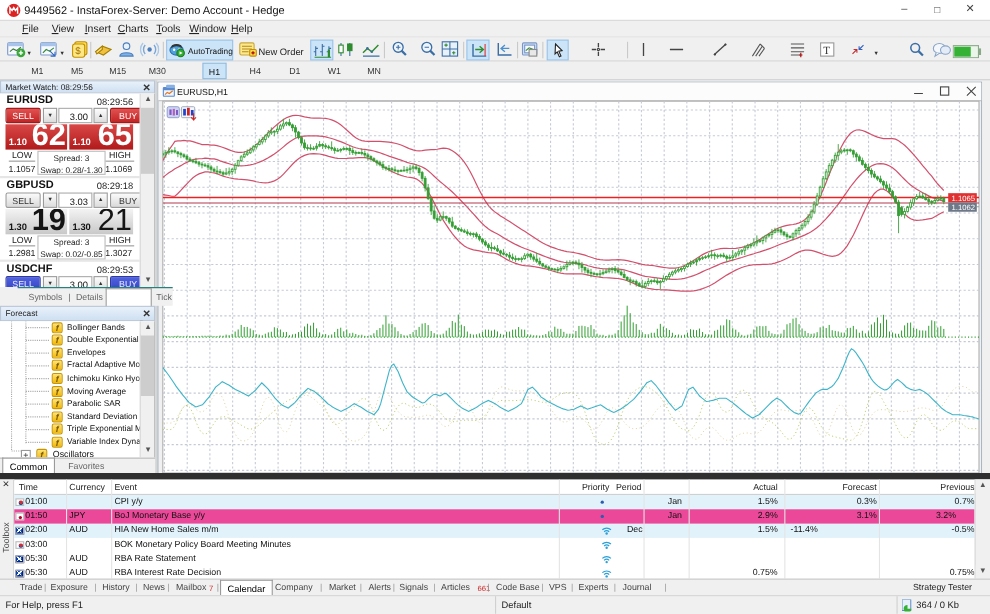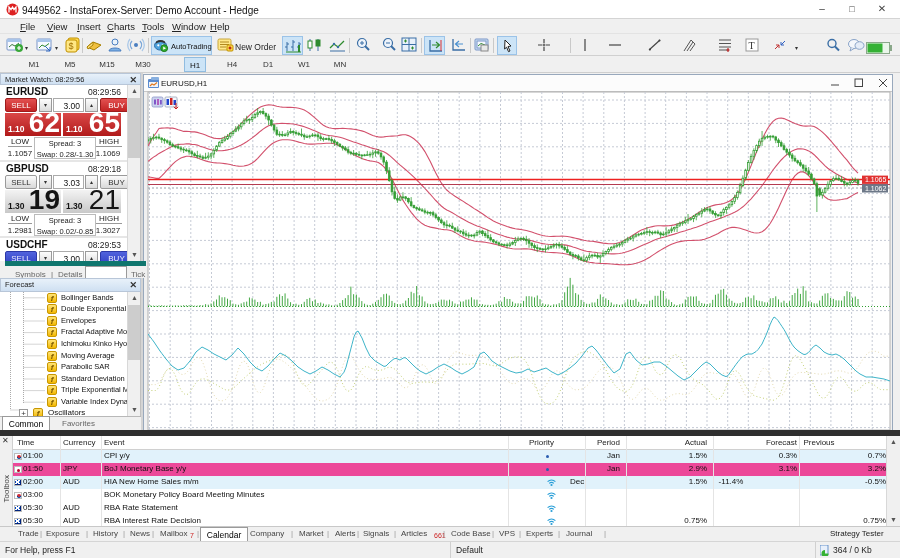--- a/index.html
+++ b/index.html
@@ -607,21 +607,21 @@
     <div class="spin" style="position:absolute;left:53px;top:166px;width:31px;height:14px;text-align:right;padding:1.5px 3px 0 0">3.00</div>
     <div class="arrbtn" style="position:absolute;left:85px;top:166px;width:13px;height:14px;line-height:12px">▴</div>
     <div class="mwbtn bluebtn" style="left:100px;top:166px;width:33px;height:14px;line-height:13px">BUY</div>
 <div class="abs" style="left:0;top:75px;width:127px;height:2px;background:#e6e6e6"></div>
 <div class="abs" style="left:0;top:151px;width:127px;height:2px;background:#e6e6e6"></div>
 <div class="vscroll" style="left:127px;top:0;width:14px;height:176px"></div>
 <div class="varrow" style="left:128px;top:0">▲</div>
 <div class="varrow" style="left:128px;top:164px">▼</div>
 <div class="abs" style="left:128px;top:13px;width:12px;height:60px;background:#cdcdcd"></div>
 </div>
-<div class="abs" style="left:5px;top:261px;width:141px;height:17px;background:#f0f0f0;border-top:5px solid #0f766e">
+<div class="abs" style="left:16px;top:261px;width:141px;height:17px;background:#f0f0f0;border-top:1px solid #0f766e">
     <span class="mwtabs" style="position:absolute;left:10px;top:4px">Symbols</span>
     <span class="mwtabs" style="position:absolute;left:46px;top:4px">|</span>
     <span class="mwtabs" style="position:absolute;left:53px;top:4px">Details</span>
     <div class="abs tabact" style="left:80px;top:0px;width:42px;height:17px;text-align:center;font-size:8.5px;padding-top:19px">Trading</div>
     <span class="mwtabs" style="position:absolute;left:126px;top:4px">Tick</span>
   </div>
 <div class="abs phead" style="left:0;top:278px;width:141px;height:14px">
     <span style="position:absolute;left:4px;top:1px">Forecast</span>
     <span class="phx">✕</span>
   </div>
@@ -676,24 +676,24 @@
 <div class="abs cal">
     <div class="abs" style="left:0;top:0;width:13px;height:90px;background:#f0f0f0;border-right:1px solid #d0d0d0">
       <span style="position:absolute;left:2px;top:0px;font-size:8px;color:#333">✕</span>
       <span style="position:absolute;left:-14px;top:42px;font-size:8px;color:#444;transform:rotate(-90deg);width:40px;display:inline-block">Toolbox</span>
     </div>
 <div class="calhead">
       <span class="cc" style="left:4px">Time</span>
       <span class="cc" style="left:50px">Currency</span>
       <span class="cc" style="left:91px">Event</span>
       <span class="cc" style="left:516px">Priority</span>
-      <span class="cc" style="left:547px;width:60px;text-align:right">Period</span>
+      <span class="cc" style="left:547px;width:60px;">Period</span>
       <span class="cc" style="left:644px;width:50px;text-align:right">Actual</span>
       <span class="cc" style="left:724px;width:60px;text-align:right">Forecast</span>
-      <span class="cc" style="left:776px;width:60px;text-align:center">Previous</span>
+      <span class="cc" style="left:813px;width:60px;text-align:right">Previous</span>
     </div>
 <div class="calrow" style="top:14px;background:#e1f2fb">
       <span class="flag" style="background:#fff">
         <span style="position:absolute;left:2px;top:1.2px;width:3.6px;height:3.6px;border-radius:50%;background:radial-gradient(circle at 50% 30%,#cd2e3a 50%,#0047a0 52%)"></span>
       </span>
       <span class="cc" style="left:10px">01:00</span>
       <span class="cc" style="left:50px"></span>
       <span class="cc" style="left:91px">CPI y/y</span>
       <span class="abs" style="left:533px;top:0">
         <span style="position:absolute;width:3px;height:3px;border-radius:50%;background:#2a5db0;top:5px"></span>
@@ -709,21 +709,21 @@
       </span>
       <span class="cc" style="left:10px">01:50</span>
       <span class="cc" style="left:50px">JPY</span>
       <span class="cc" style="left:91px">BoJ Monetary Base y/y</span>
       <span class="abs" style="left:533px;top:0">
         <span style="position:absolute;width:3px;height:3px;border-radius:50%;background:#2a5db0;top:5px"></span>
       </span>
       <span class="cc" style="left:557px;width:50px;text-align:right">Jan</span>
       <span class="cc" style="left:644px;width:50px;text-align:right">2.9%</span>
       <span class="cc" style="left:732px;width:52px;text-align:right">3.1%</span>
-      <span class="cc" style="left:821px;width:52px;text-align:right">3.2%</span>
+      <span class="cc" style="left:821px;width:52px;text-align:center">3.2%</span>
     </div>
 <div class="calrow" style="top:40px;background:#e1f2fb">
       <span class="flag" style="background:#00247d">
         <span style="position:absolute;left:0;top:0;width:5px;height:4px;background:linear-gradient(45deg,#00247d 42%,#fff 42%,#fff 58%,#00247d 58%),linear-gradient(-45deg,#00247d 42%,#fff 42%,#fff 58%,#00247d 58%);background-blend-mode:screen"></span>
         <span style="position:absolute;right:1px;bottom:1px;color:#fff;font-size:4px">✦</span>
       </span>
       <span class="cc" style="left:10px">02:00</span>
       <span class="cc" style="left:50px">AUD</span>
       <span class="cc" style="left:91px">HIA New Home Sales m/m</span>
       <span class="abs" style="left:533px;top:0">

